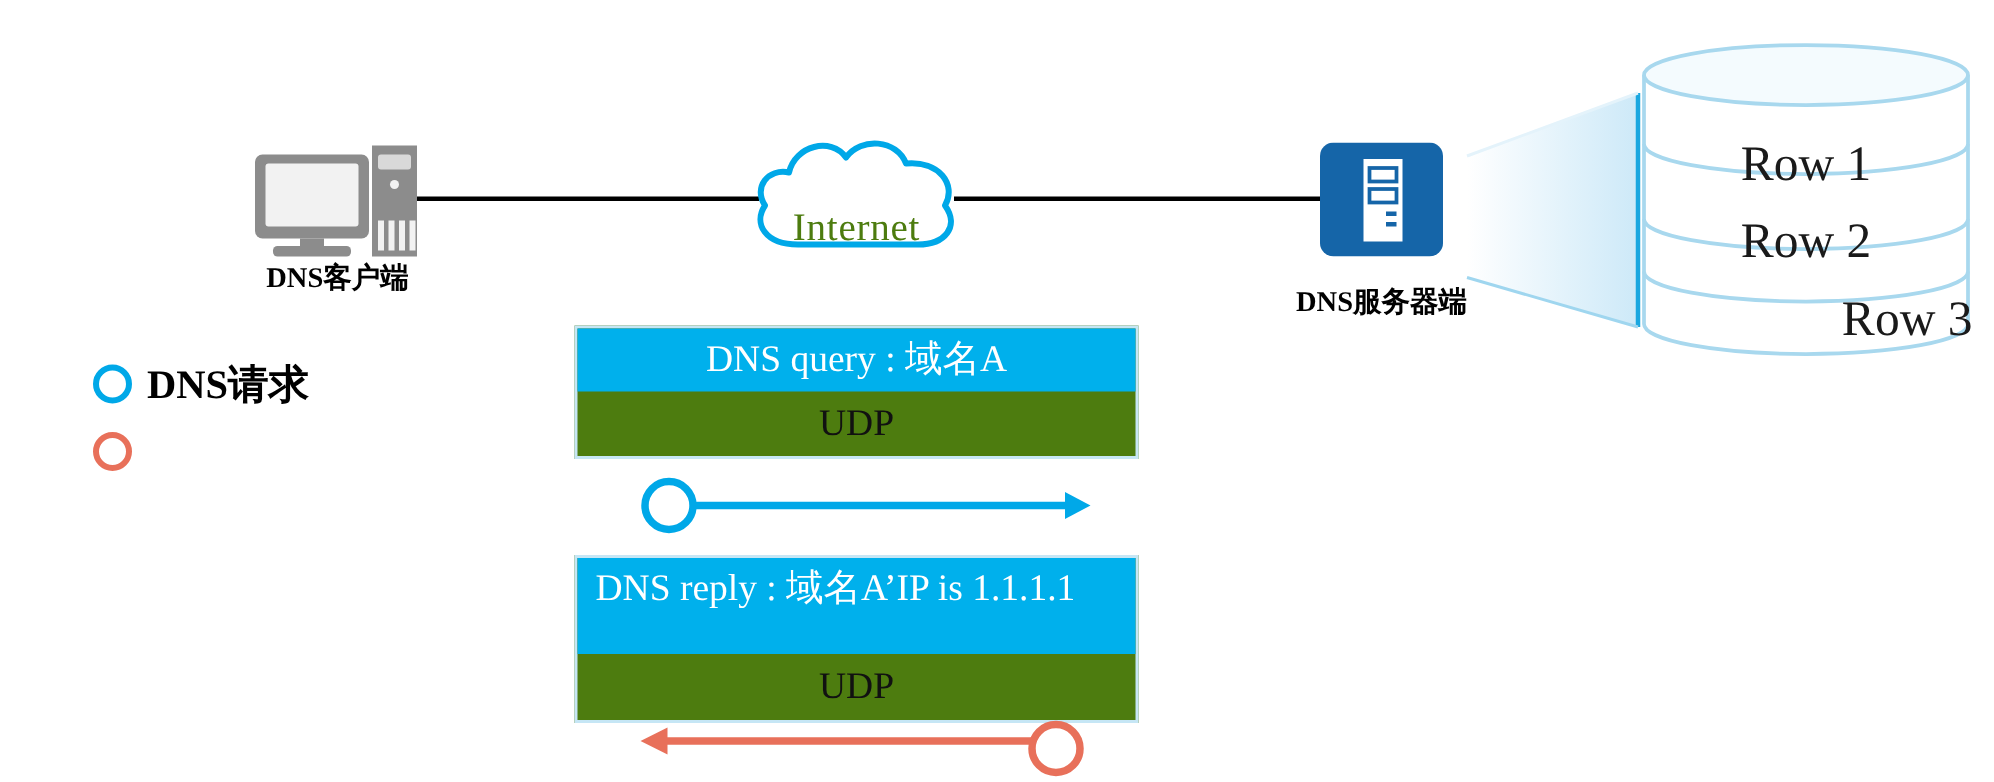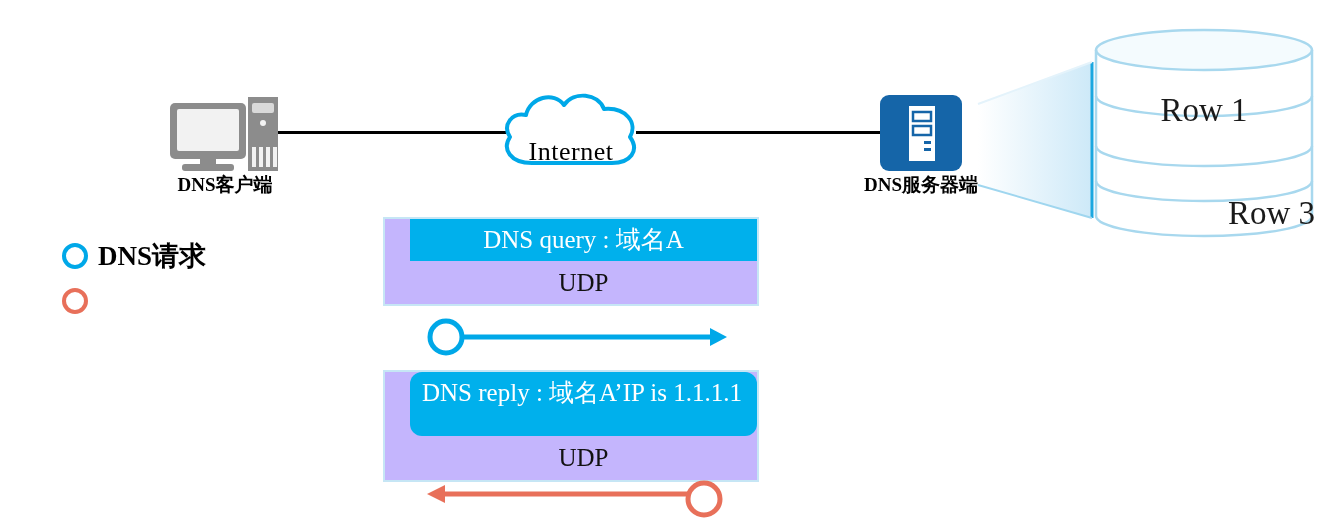--- a/index.html
+++ b/index.html
@@ -37,42 +37,41 @@
 
   
   .cloud-text {
     position: absolute;
     left: 0;
     top: 52px;
     width: 100%;
     text-align: center;
     font-family: "Liberation Serif", "DejaVu Serif", serif;
     font-size: 26px;
-    color: #000000;
+    color: #4d7c0f;
     letter-spacing: 0.5px;
   }
 
   
   .db-text {
     position: absolute;
     width: 100%;
     text-align: center;
     font-family: "Liberation Serif", "DejaVu Serif", serif;
     font-size: 33px;
     color: #1a1a1a;
     white-space: nowrap;
   }
   .db-title { font-size: 26px; }
 
   
   .msg-box {
     box-sizing: border-box;
     border: 2px solid #c6e6f5;
-    background: #c4b5fd;
-    padding-left: 25px;
+    background: #4d7c0f;
   }
   .msg-head {
     box-sizing: border-box;
     background: #00b0ec;
     color: #ffffff;
     font-family: "Liberation Serif", "DejaVu Serif", serif;
     font-size: 25px;
     line-height: 31px;
     padding: 5px 12px;
   }
@@ -159,21 +158,21 @@
   <div class="abs" style="left:880px; top:95px; width:82px; height:76px;">
     <svg width="82" height="76" viewBox="0 0 82 76">
       <rect x="0" y="0" width="82" height="76" rx="9" ry="9" fill="#1565a8"></rect>
       <rect x="29" y="11" width="26" height="55" fill="#ffffff"></rect>
       <rect x="33" y="17" width="18" height="9" fill="none" stroke="#1565a8" stroke-width="2.5"></rect>
       <rect x="33" y="31" width="18" height="9" fill="none" stroke="#1565a8" stroke-width="2.5"></rect>
       <rect x="44" y="46" width="7" height="3" fill="#1565a8"></rect>
       <rect x="44" y="53" width="7" height="3" fill="#1565a8"></rect>
     </svg>
   </div>
-  <div class="abs node-label" style="left:841px; top:172px; width:160px;">DNS服务器端</div>
+  <div class="abs node-label" style="left:841px; top:188px; width:160px;">DNS服务器端</div>
 
   <div class="abs" style="left:960px; top:60px; width:140px; height:165px;">
     <svg width="140" height="165" viewBox="0 0 140 165">
       <defs>
         <linearGradient id="funnelGrad" x1="0" y1="0" x2="1" y2="0">
           <stop offset="0%" stop-color="#ffffff"></stop>
           <stop offset="100%" stop-color="#cde9f8"></stop>
         </linearGradient>
       </defs>
       <path d="M 18 44 L 132 2 L 132 158 L 18 125 Z" fill="url(#funnelGrad)"></path>
@@ -190,20 +189,21 @@
 
       <ellipse cx="111" cy="22" rx="108" ry="20" fill="#f4fbfe" stroke="#a8d8ee" stroke-width="2.5"></ellipse>
 
       <path d="M 3 68 A 108 20 0 0 0 219 68" fill="none" stroke="#a8d8ee" stroke-width="2.5"></path>
       <path d="M 3 118 A 108 20 0 0 0 219 118" fill="none" stroke="#a8d8ee" stroke-width="2.5"></path>
       <path d="M 3 153 A 108 20 0 0 0 219 153" fill="none" stroke="#a8d8ee" stroke-width="2.5"></path>
 
       <path d="M 3 22 L 3 188 A 108 20 0 0 0 219 188 L 219 22" fill="none" stroke="#a8d8ee" stroke-width="2.5"></path>
     </svg>
     <div class="db-text" style="top:64px;">Row 1</div>
+    <div class="db-text" style="top:115px;">Row 2</div>
     <div class="db-text" style="top:167px;text-align:right;">Row 3</div>
   </div>
 
   <div class="abs" style="left:62px; top:238px;">
     <div class="legend-row" style="margin-bottom:14px;">
       <span class="legend-ring"></span>
       <span class="legend-label">DNS请求</span>
     </div>
     <div class="legend-row">
       <span class="legend-ring red"></span>
@@ -217,21 +217,21 @@
 
   <div class="abs" style="left:425px; top:314px; width:310px; height:46px;">
     <svg width="310" height="46" viewBox="0 0 310 46">
       <circle cx="21" cy="23" r="16" fill="none" stroke="#00a8e8" stroke-width="5"></circle>
       <line x1="37" y1="23" x2="288" y2="23" stroke="#00a8e8" stroke-width="5"></line>
       <path d="M 302 23 L 285 14 L 285 32 Z" fill="#00a8e8"></path>
     </svg>
   </div>
 
   <div class="abs msg-box" style="left:383px; top:370px; width:376px; height:112px;">
-    <div class="msg-head left" style="height:64px;border-radius:12px;">DNS reply : 域名A’IP is 1.1.1.1</div>
+    <div class="msg-head left" style="height:64px;">DNS reply : 域名A’IP is 1.1.1.1</div>
     <div class="msg-body" style="height:44px;">UDP</div>
   </div>
 
   <div class="abs" style="left:415px; top:478px; width:310px; height:46px;">
     <svg width="310" height="46" viewBox="0 0 310 46">
       <circle cx="289" cy="21" r="16" fill="none" stroke="#e8705a" stroke-width="5"></circle>
       <line x1="273" y1="16" x2="28" y2="16" stroke="#e8705a" stroke-width="5"></line>
       <path d="M 12 16 L 30 7 L 30 25 Z" fill="#e8705a"></path>
     </svg>
   </div>

